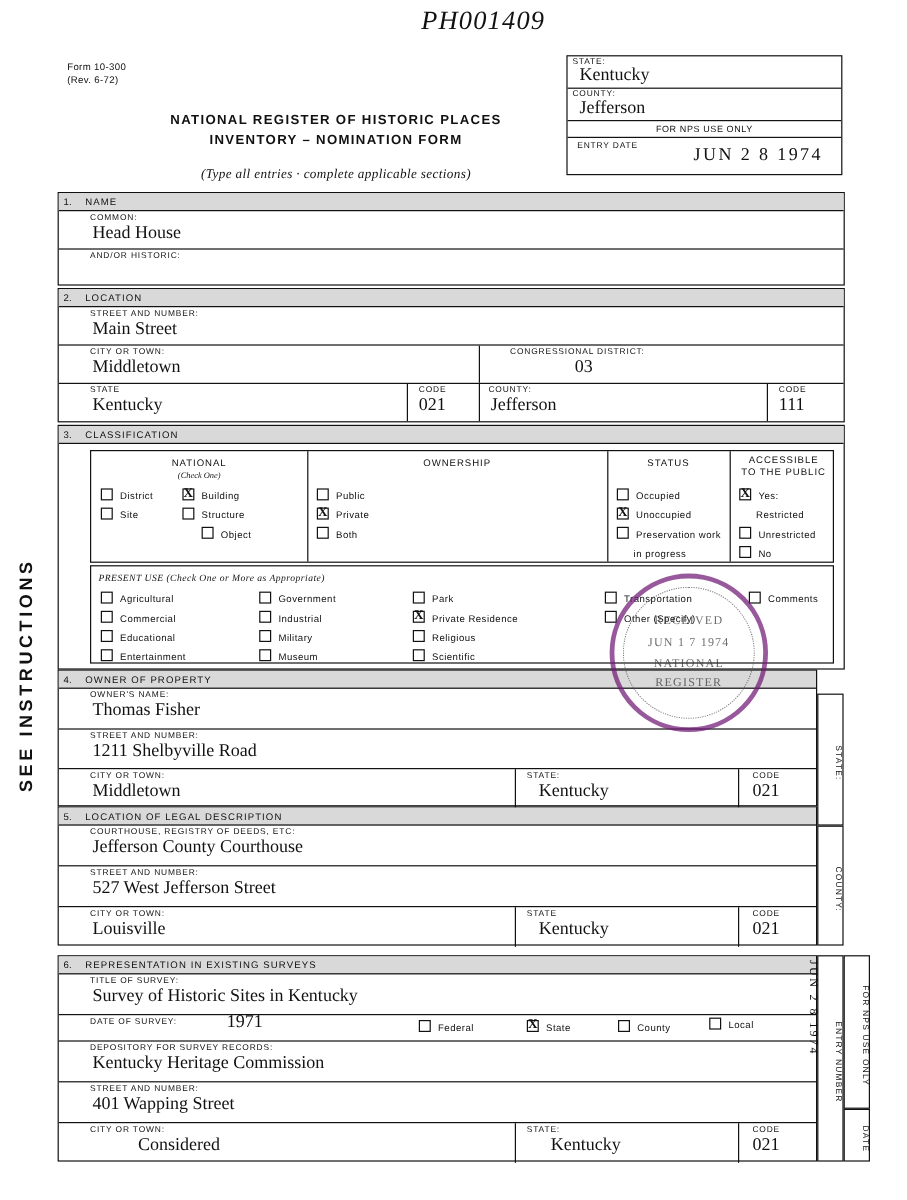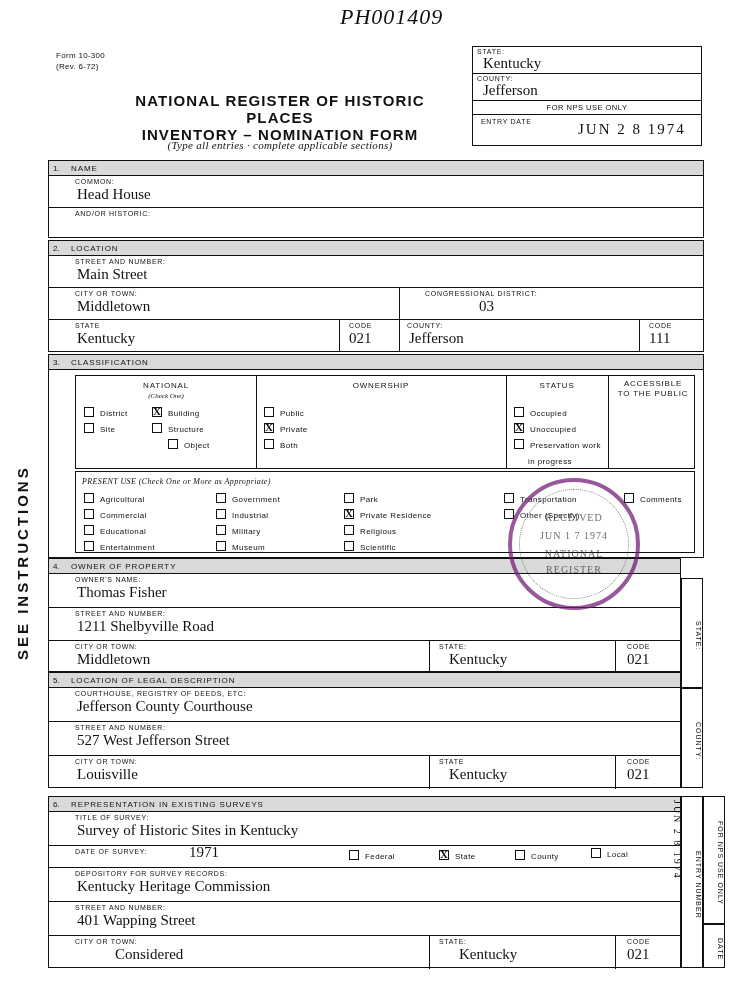--- a/index.html
+++ b/index.html
@@ -1,28 +1,28 @@
 <!DOCTYPE html>
 <html><head>
 <meta charset="utf-8">
 <style>
   html,body{margin:0;padding:0;background:#fff;}
   body{width:756px;height:1000px;font-family:"Liberation Sans",sans-serif;color:#111;position:relative;overflow:hidden;}
   .page{position:absolute;left:0;top:0;width:756px;height:1000px;}
   .lbl{font-size:7px;letter-spacing:.7px;text-transform:uppercase;}
 
   
-  .topcode{position:absolute;left:340px;top:4px;font-family:"Liberation Serif",serif;font-size:22px;font-style:italic;letter-spacing:1px;}
+  .topcode{position:absolute;left:351px;top:4px;font-family:"Liberation Serif",serif;font-size:22px;font-style:italic;letter-spacing:1px;}
 
   
   .formno{position:absolute;left:56px;top:50px;font-size:8px;line-height:11px;letter-spacing:.3px;}
 
   
   .dept{position:absolute;left:120px;top:50px;width:330px;text-align:center;font-size:8.5px;letter-spacing:.8px;line-height:12px;}
-  .title1{position:absolute;left:100px;top:92px;width:360px;text-align:center;font-size:15px;font-weight:bold;letter-spacing:1.1px;line-height:17px;}
+  .title1{position:absolute;left:100px;top:92px;width:360px;text-align:center;font-size:11px;font-weight:bold;letter-spacing:1.1px;line-height:17px;}
   .title2{position:absolute;left:100px;top:139px;width:360px;text-align:center;font-size:11px;font-style:italic;font-family:"Liberation Serif",serif;letter-spacing:.3px;}
 
   
   .nps{position:absolute;left:472px;top:46px;width:228px;border:1px solid #111;}
   .nps .row{border-bottom:1px solid #111;position:relative;}
   .nps .row:last-child{border-bottom:none;}
   .nps .lbl{padding:1px 0 0 4px;display:block;}
   .nps .val{padding:0 0 2px 10px;font-family:"Liberation Serif",serif;font-size:15px;line-height:17px;}
   .npsonly{text-align:center;font-size:7.5px;letter-spacing:.5px;padding:2px 0;}
   .entrydate{position:relative;height:30px;}
@@ -186,20 +186,26 @@
         <div class="opt"><span class="cb"></span><span>Both</span></div>
       </div>
 
       <div style="position:absolute;left:438px;top:30px;">
         <div class="opt"><span class="cb"></span><span>Occupied</span></div>
         <div class="opt"><span class="cb x"></span><span>Unoccupied</span></div>
         <div class="opt"><span class="cb"></span><span>Preservation work</span></div>
         <div class="opt" style="padding-left:14px"><span>in progress</span></div>
       </div>
 
+      <div style="position:absolute;left:540px;top:30px;">
+        <div class="opt"><span class="cb x"></span><span>Yes:</span></div>
+        <div class="opt" style="padding-left:14px"><span>Restricted</span></div>
+        <div class="opt"><span class="cb"></span><span>Unrestricted</span></div>
+        <div class="opt"><span class="cb"></span><span>No</span></div>
+      </div>
     </div>
 
     <div style="position:absolute;left:26px;top:116px;right:8px;bottom:4px;border:1px solid #111;box-sizing:border-box;">
       <div class="opt" style="position:absolute;left:6px;top:2px;font-style:italic;font-family:'Liberation Serif',serif;font-size:8px;">PRESENT USE (Check One or More as Appropriate)</div>
       <div style="position:absolute;left:8px;top:20px;">
         <div class="opt"><span class="cb"></span><span>Agricultural</span></div>
         <div class="opt"><span class="cb"></span><span>Commercial</span></div>
         <div class="opt"><span class="cb"></span><span>Educational</span></div>
         <div class="opt"><span class="cb"></span><span>Entertainment</span></div>
       </div>

